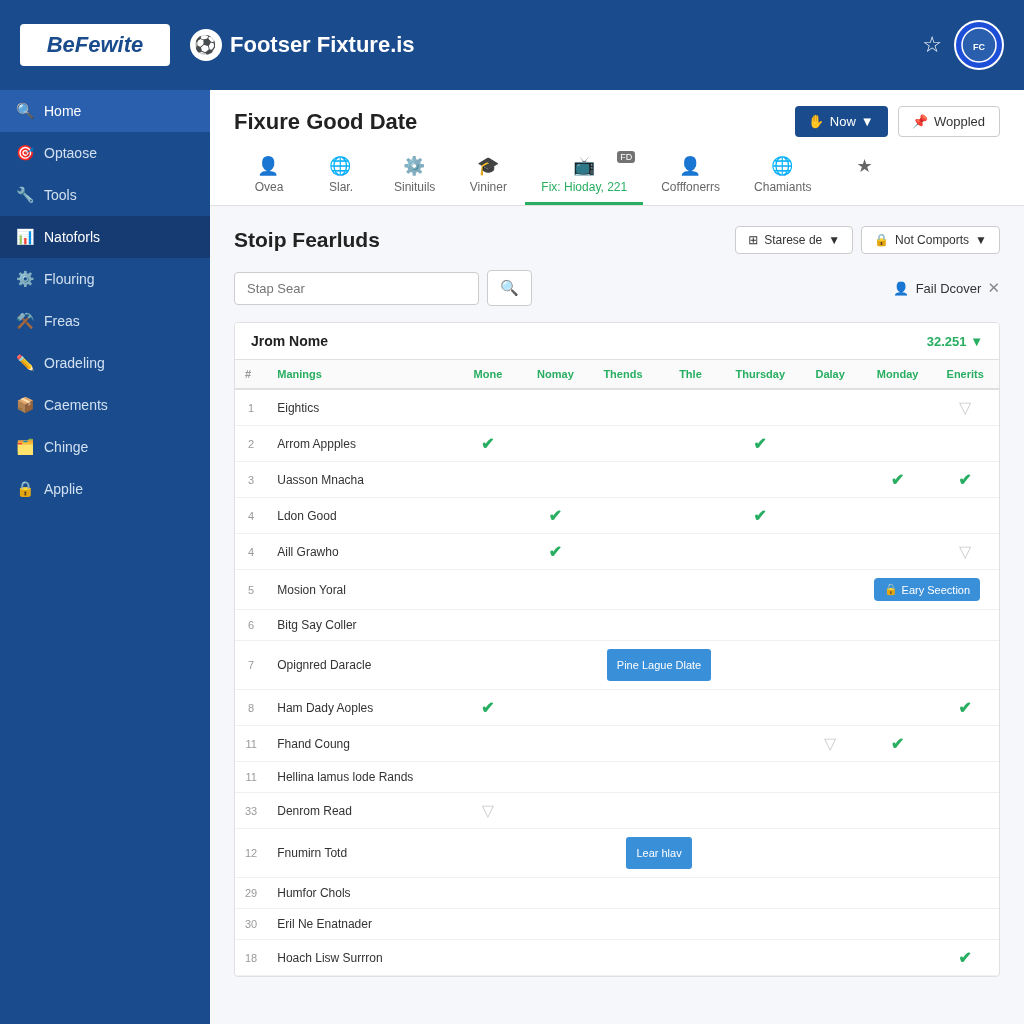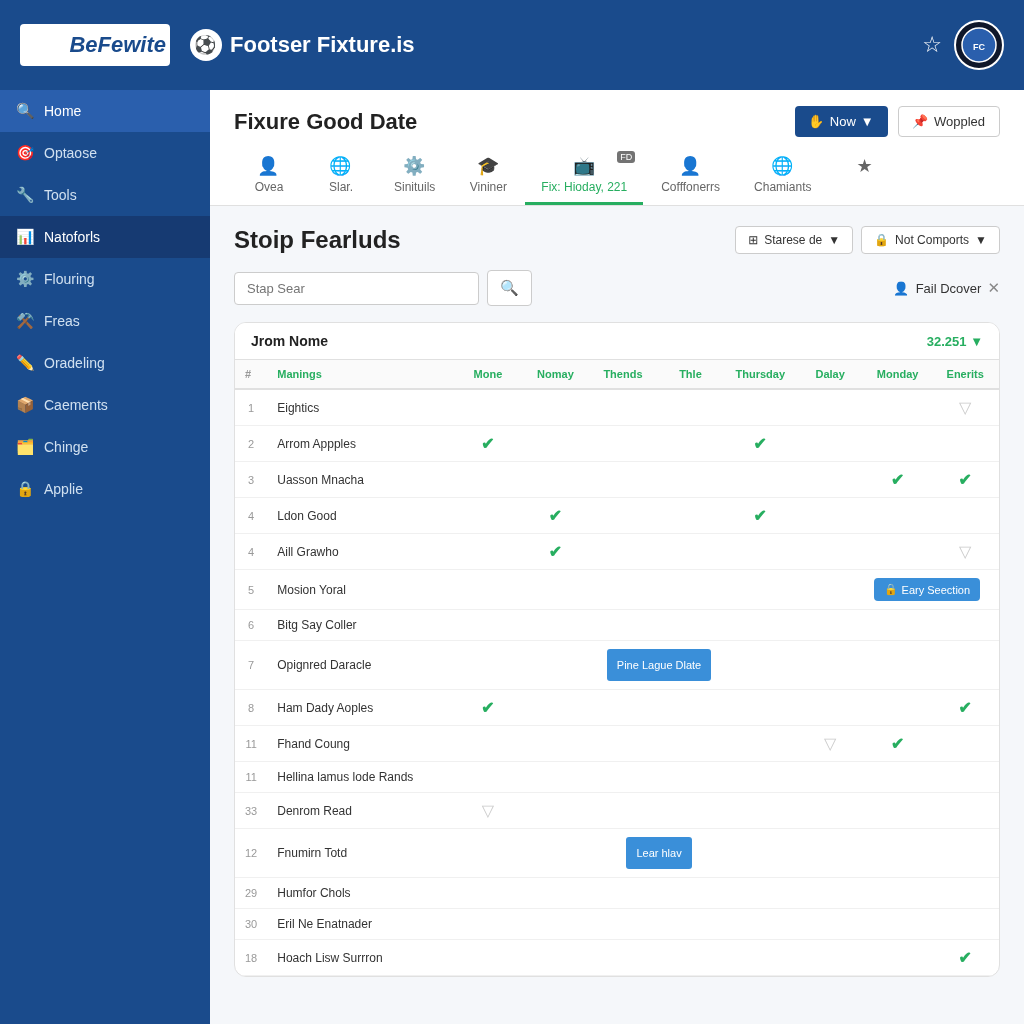--- a/index.html
+++ b/index.html
@@ -25,21 +25,21 @@
     }
     .logo-area {
       background: #fff;
       padding: 8px 4px;
       border-radius: 4px;
       font-size: 22px;
       font-weight: bold;
       color: #1a4b8c;
       font-style: italic;
       min-width: 150px;
-      text-align: right;
+      text-align: center;
     }
     .logo-area span:first-child { color: #1a4b8c; }
     .nav-center {
       display: flex;
       align-items: center;
       gap: 8px;
       color: #fff;
       font-size: 22px;
       font-weight: bold;
       flex: 1;
@@ -56,21 +56,21 @@
       align-items: center;
       gap: 12px;
     }
     .star-icon {
       color: #fff;
       font-size: 22px;
       cursor: pointer;
     }
     .team-logo {
       width: 50px; height: 50px;
-      background: #0f172a;
+      background: #1d4ed8;
       border-radius: 50%;
       border: 2px solid #fff;
       display: flex; align-items: center; justify-content: center;
       color: #fff;
       font-size: 10px;
       font-weight: bold;
     }
 
     
     .main-layout {
@@ -193,21 +193,21 @@
     }
 
     
     .section-header {
       display: flex;
       align-items: center;
       justify-content: space-between;
       margin-bottom: 16px;
     }
     .section-title {
-      font-size: 24px;
+      font-size: 21px;
       font-weight: bold;
       color: #222;
     }
     .section-filters {
       display: flex;
       gap: 8px;
     }
     .filter-btn {
       display: flex;
       align-items: center;
@@ -255,21 +255,21 @@
     .close-filter {
       cursor: pointer;
       color: #888;
       font-size: 15px;
     }
 
     
     .table-container {
       background: #fff;
       border: 1px solid #e0e0e0;
-      border-radius: 12px;
+      border-radius: 4px;
       overflow: hidden;
     }
     .table-header-row {
       display: flex;
       align-items: center;
       padding: 10px 16px;
       background: #fff;
       border-bottom: 1px solid #e0e0e0;
       justify-content: space-between;
     }

